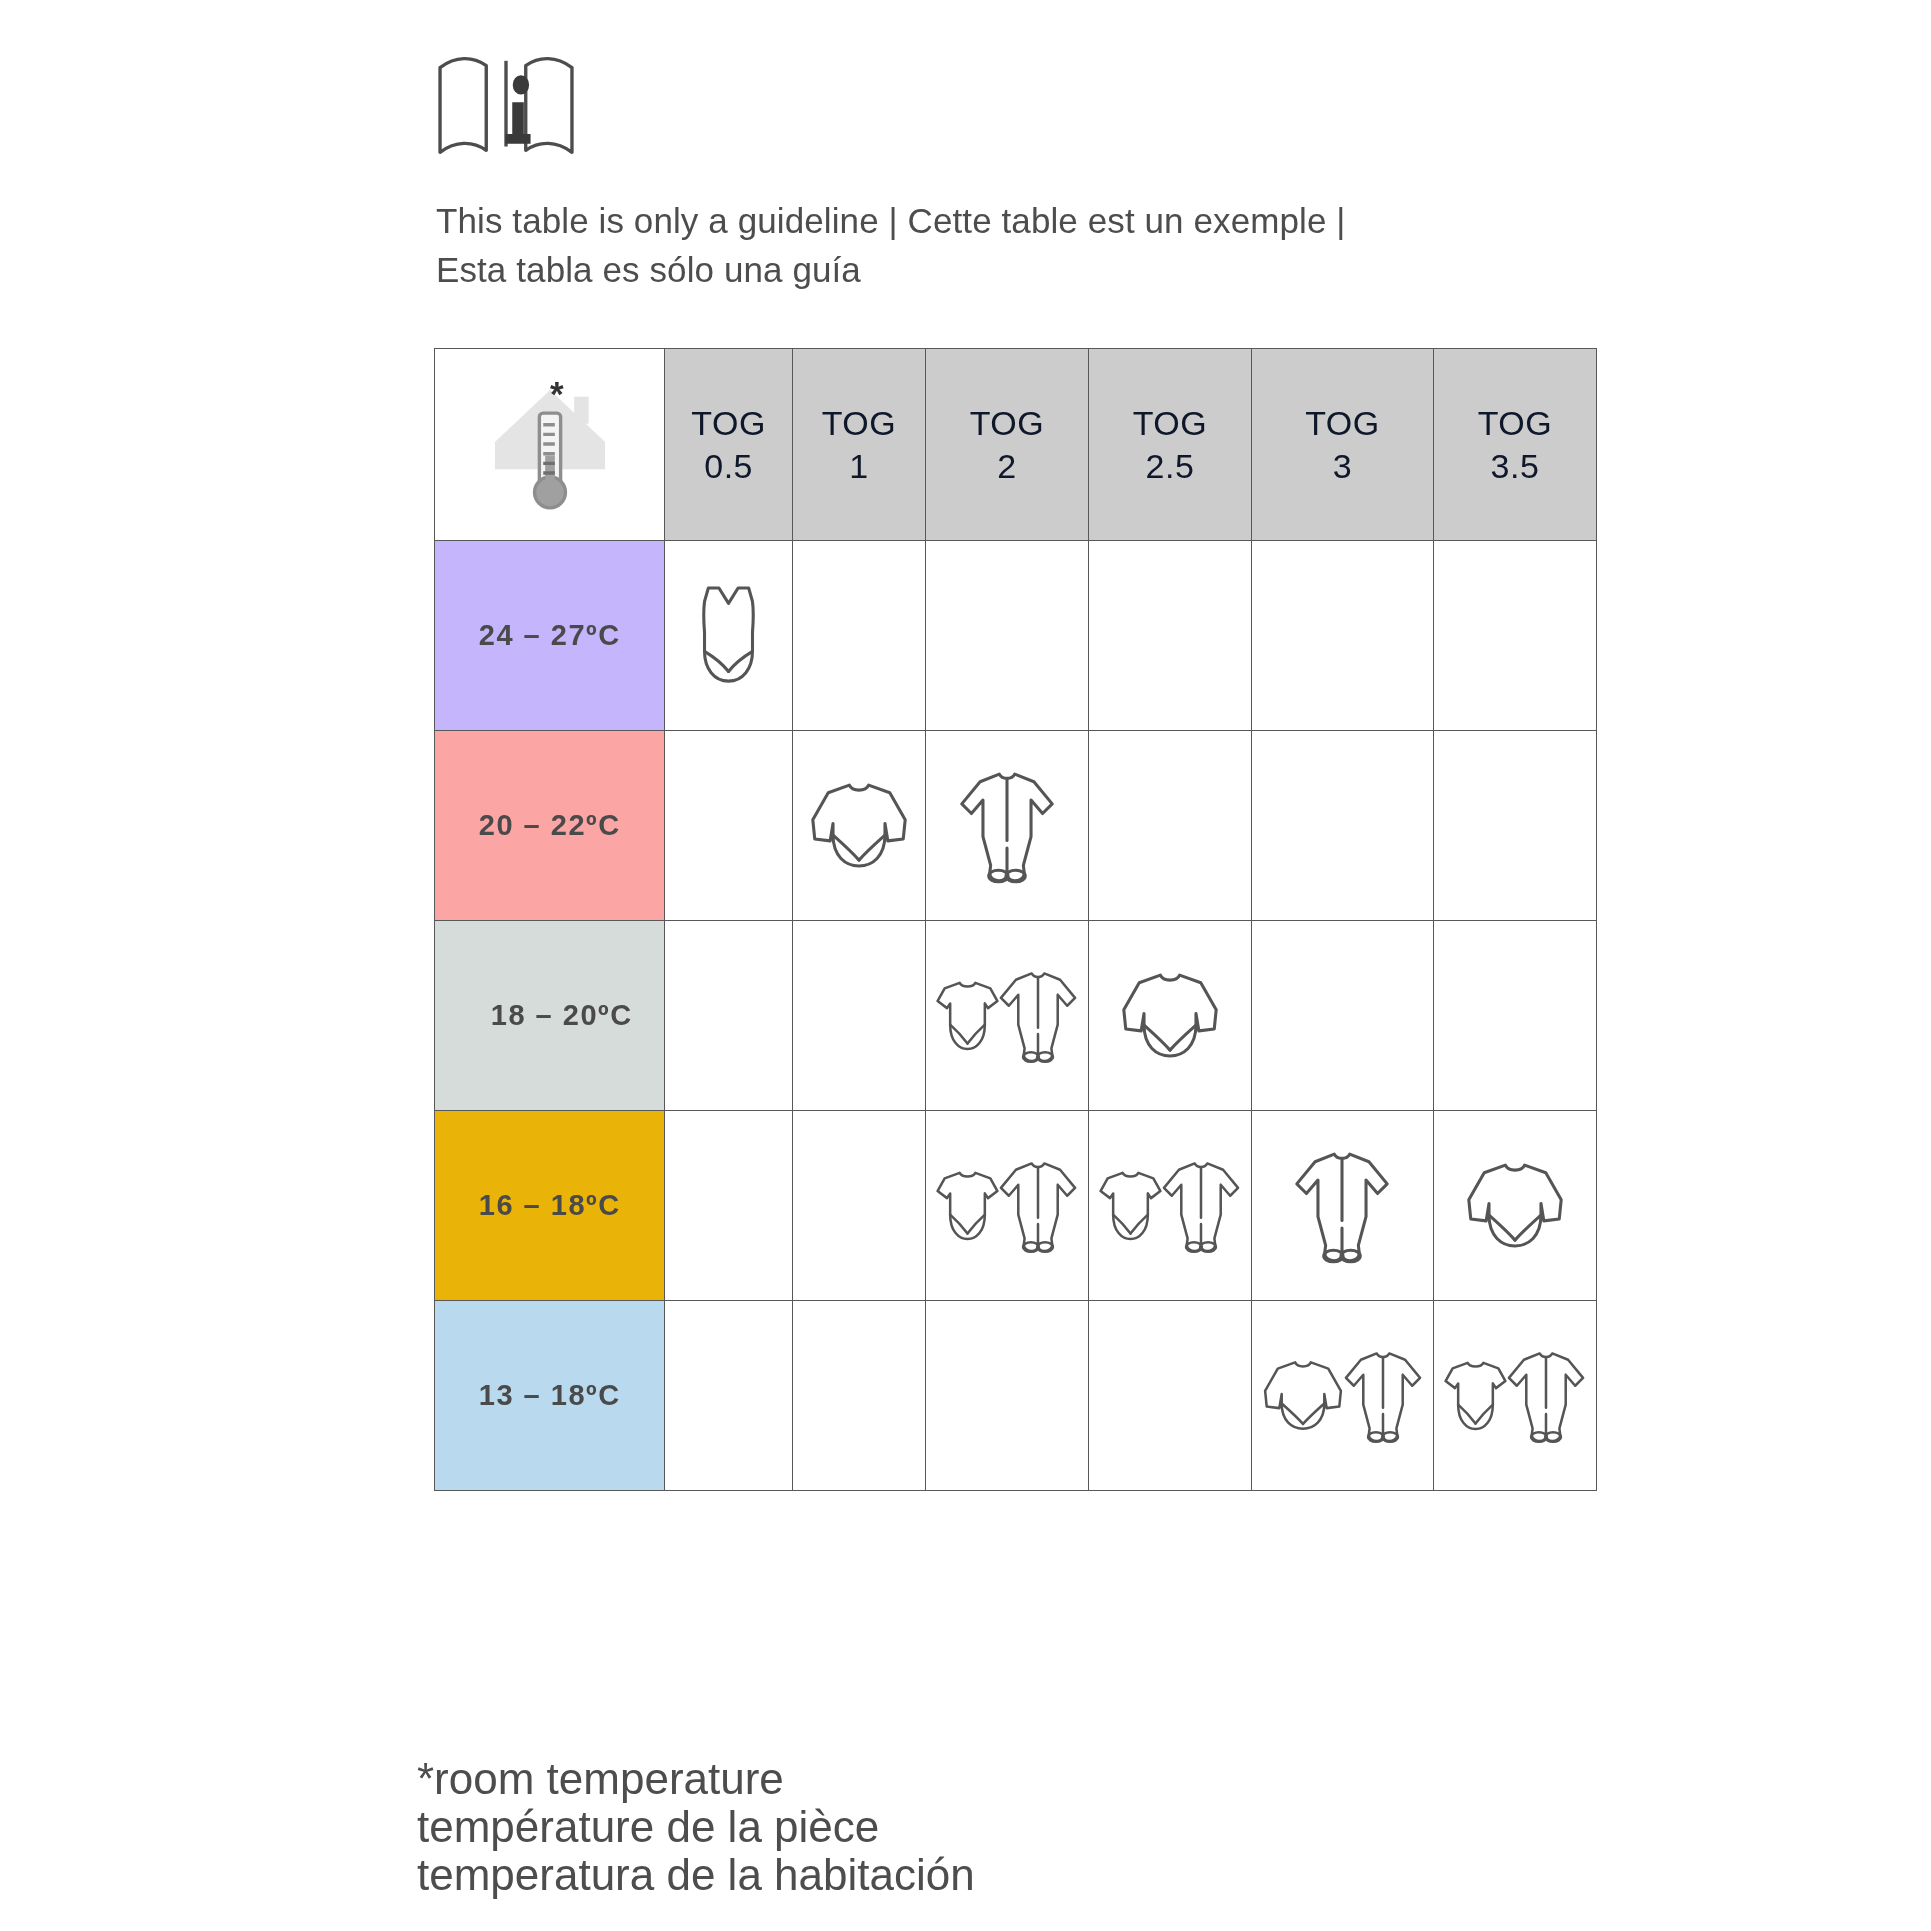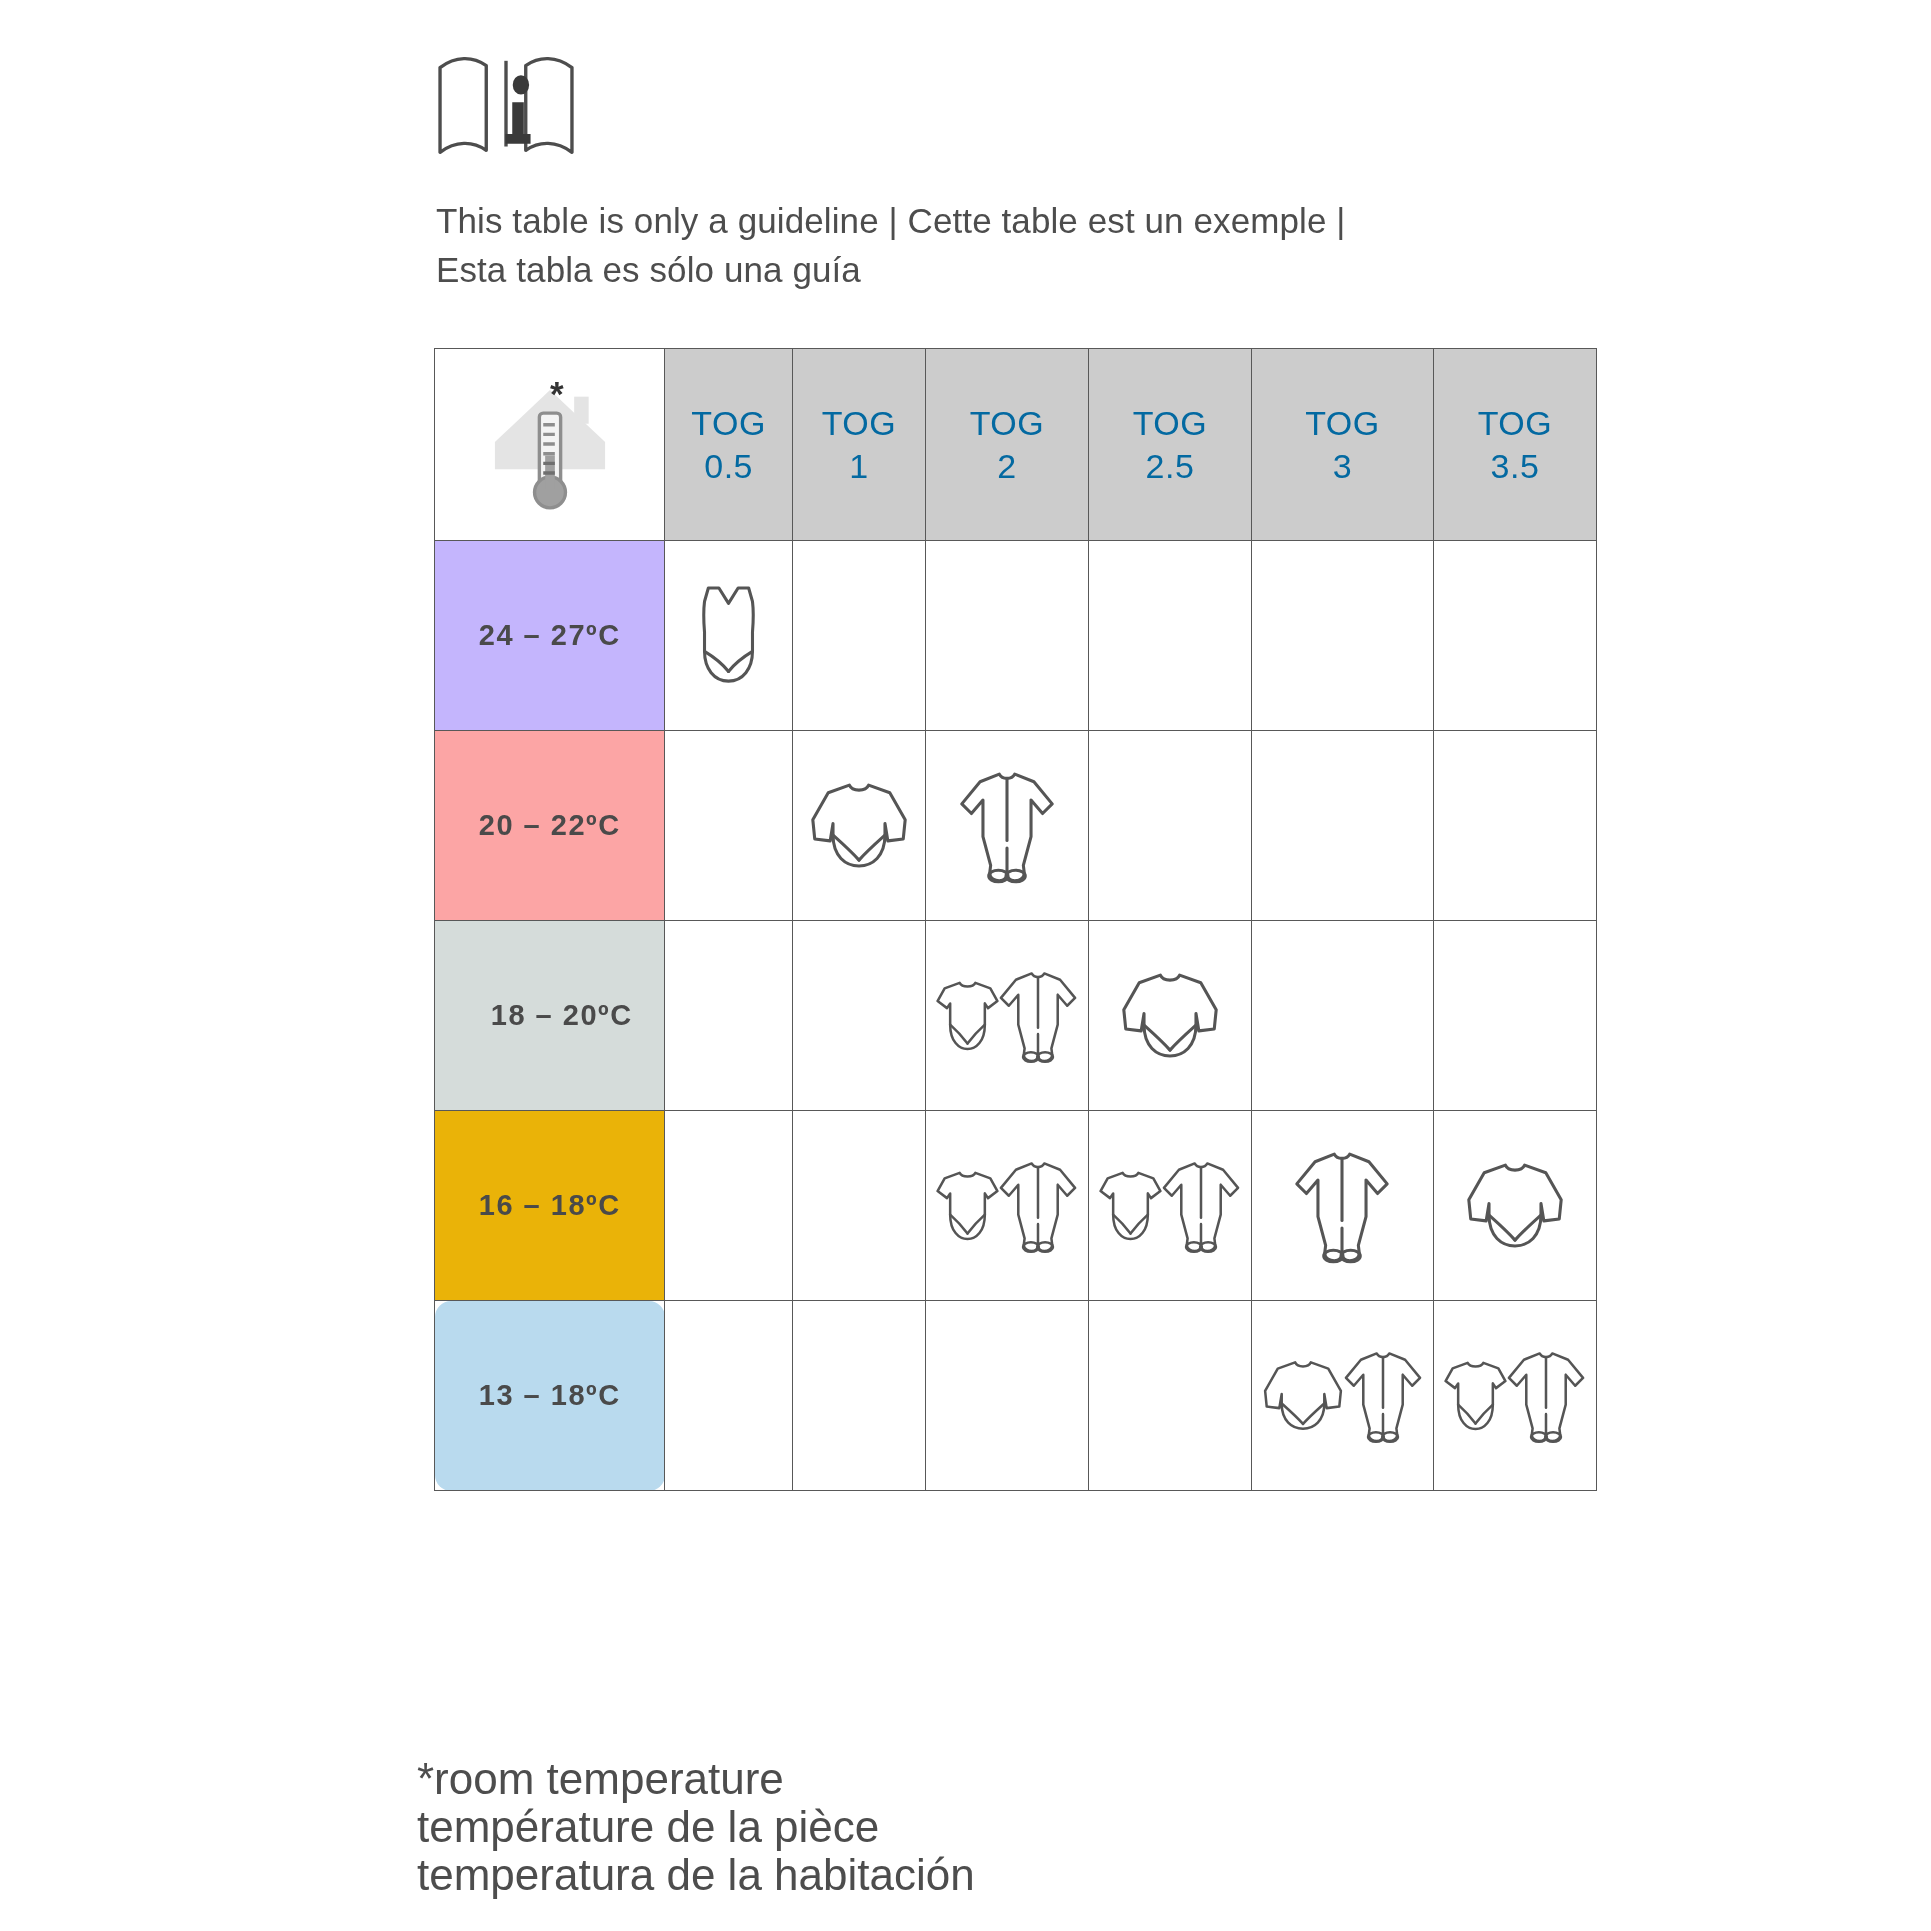--- a/index.html
+++ b/index.html
@@ -62,21 +62,21 @@
   }
   .col-label { width: 222px; }
   .col-tog   { width: 140px; }
 
   .head-row th { height: 191px; background: #cccccc; }
   .head-row th.corner-cell { background: #ffffff; position: relative; }
 
   .tog-head {
     font-size: 34px;
     font-weight: 400;
-    color: #0369a1;
+    color: #0f172a;
     line-height: 43px;
     letter-spacing: 0.5px;
   }
   .tog-head .num { display: block; }
 
   .body-row td { height: 189px; background: #ffffff; }
 
   .row-label {
     font-size: 29px;
     font-weight: bold;
@@ -333,21 +333,21 @@
                 <svg viewBox="0 0 106 100" width="102" height="97" fill="none" stroke="#555555" stroke-width="3.2" stroke-linejoin="round" stroke-linecap="round">
                   <path d="M43 8 C46 15 60 15 63 8 L85 16 L101 44 L99 64 L83 66 L80 48 L80 60 C80 82 67 92 53 92 C39 92 26 82 26 60 L26 48 L23 66 L7 64 L5 44 L21 16 Z"></path>
                   <path d="M26 60 C36 69 45 77 53 86"></path>
                   <path d="M80 60 C70 69 61 77 53 86"></path>
                 </svg>
               </span>
             </div>
           </td>
         </tr>
         <tr class="body-row">
-          <td class="col-label row-label" style="background: rgb(185, 218, 238); border-radius: 16px;">13 – 18ºC</td>
+          <td class="col-label row-label" style="background: rgb(185, 218, 238);">13 – 18ºC</td>
           <td class="col-tog"></td>
           <td class="col-tog"></td>
           <td class="col-tog"></td>
           <td class="col-tog"></td>
           <td class="col-tog">
             <div class="cell-icons">
               <span style="margin-left: 0px; transform: scale(0.82); transform-origin: center center;">
                 <svg viewBox="0 0 106 100" width="102" height="97" fill="none" stroke="#555555" stroke-width="3.2" stroke-linejoin="round" stroke-linecap="round">
                   <path d="M43 8 C46 15 60 15 63 8 L85 16 L101 44 L99 64 L83 66 L80 48 L80 60 C80 82 67 92 53 92 C39 92 26 82 26 60 L26 48 L23 66 L7 64 L5 44 L21 16 Z"></path>
                   <path d="M26 60 C36 69 45 77 53 86"></path>

